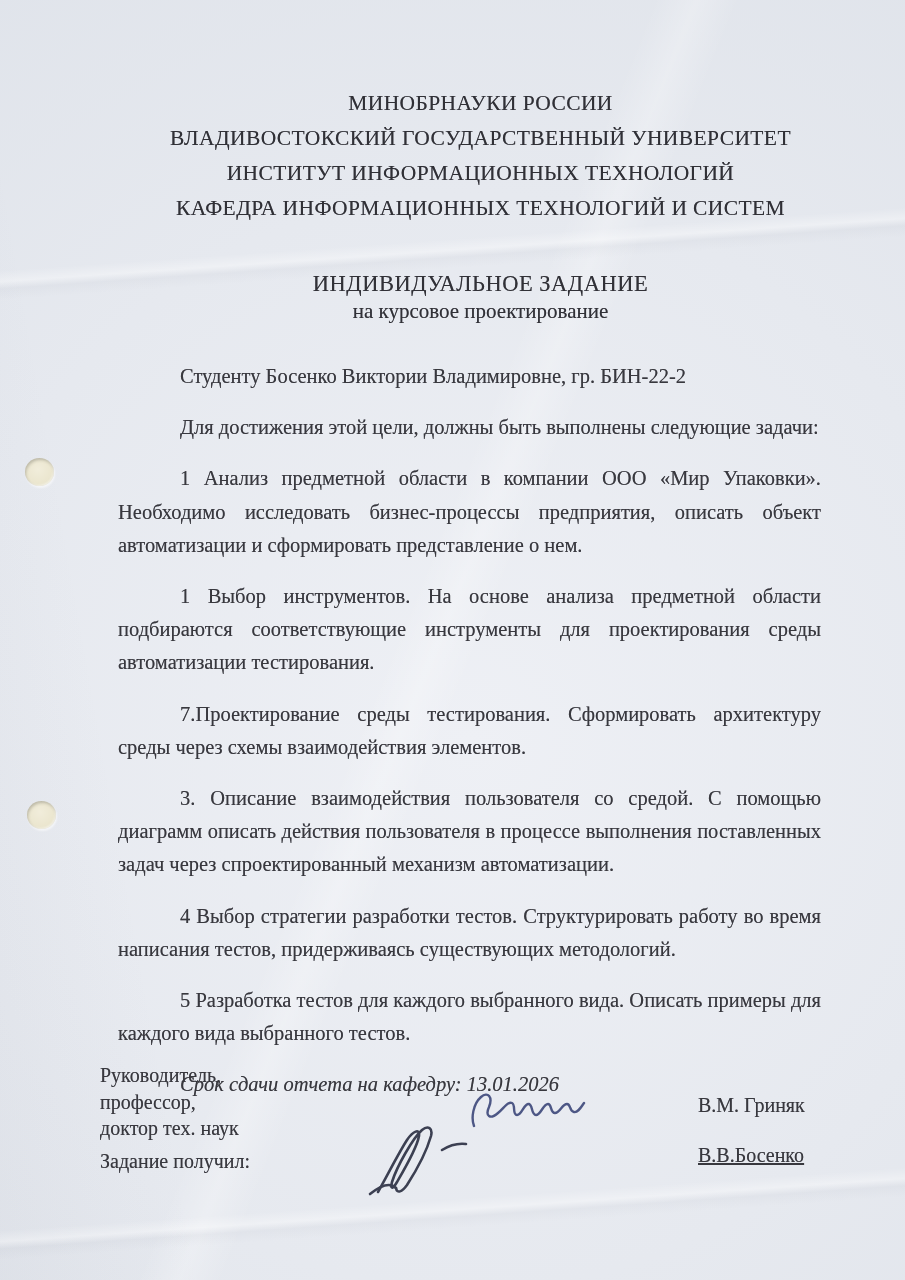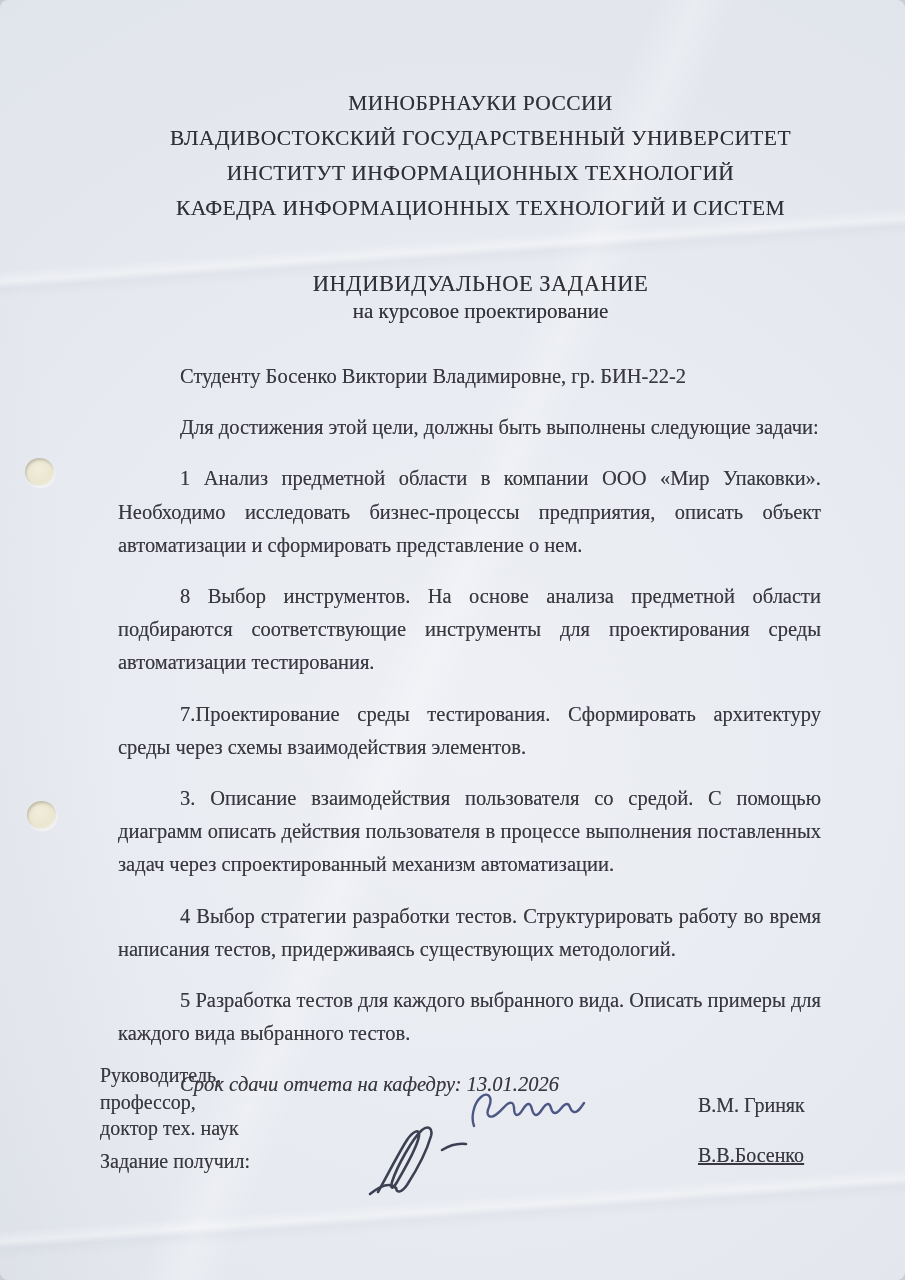--- a/index.html
+++ b/index.html
@@ -7,21 +7,20 @@
     position:relative;
     width:905px;height:1280px;
     margin:0 auto;
     overflow:hidden;
     font-family:"Liberation Serif","DejaVu Serif",serif;
     color:#38383e;
     background:
       linear-gradient(112deg, rgba(255,255,255,0) 46%, rgba(255,255,255,.25) 49%, rgba(255,255,255,0) 52%),
       linear-gradient(80deg, rgba(120,125,140,.05) 0%, rgba(120,125,140,0) 18%),
       radial-gradient(ellipse 130% 95% at 52% 58%, #eef0f5 0%, #e6e9ef 45%, #dfe3ea 80%, #d9dde5 100%);
-    border-radius: 8px;
   }
   .crease{position:absolute;left:0;width:100%;height:120px;pointer-events:none;
     background:linear-gradient(176deg, rgba(255,255,255,0) 44%, rgba(255,255,255,.35) 50%, rgba(140,145,160,.06) 54%, rgba(255,255,255,0) 60%);}
   .hole{
     position:absolute;width:29px;height:28px;border-radius:50%;
     background:radial-gradient(circle at 45% 40%, #f1eddb 0%, #ebe6cf 60%, #e2ddc6 100%);
     box-shadow: inset 1px 2px 3px rgba(70,70,60,.28), inset -1px -1px 2px rgba(255,255,255,.5), 1px 2px 2px rgba(255,255,255,.55);
   }
   .header{margin:0;padding-top:86px;padding-left:128px;padding-right:72px;
     text-align:center;font-size:21.5px;line-height:35px;letter-spacing:.4px;color:#303036;}
@@ -61,21 +60,21 @@
 
   <div class="title-block soft">
     <div class="doc-title">ИНДИВИДУАЛЬНОЕ ЗАДАНИЕ</div>
     <div class="doc-subtitle">на курсовое проектирование</div>
   </div>
 
   <div class="body-text soft">
     <p>Студенту Босенко Виктории Владимировне, гр. БИН-22-2</p>
     <p>Для достижения этой цели, должны быть выполнены следующие задачи:</p>
     <p>1 Анализ предметной области в компании ООО «Мир Упаковки». Необходимо исследовать бизнес-процессы предприятия, описать объект автоматизации и сформировать представление о нем.</p>
-    <p>8 Выбор инструментов. На основе анализа предметной области подбираются соответствующие инструменты для проектирования среды автоматизации тестирования.</p>
+    <p>1 Выбор инструментов. На основе анализа предметной области подбираются соответствующие инструменты для проектирования среды автоматизации тестирования.</p>
     <p>7.Проектирование среды тестирования. Сформировать архитектуру среды через схемы взаимодействия элементов.</p>
     <p>3. Описание взаимодействия пользователя со средой. С помощью диаграмм описать действия пользователя в процессе выполнения поставленных задач через спроектированный механизм автоматизации.</p>
     <p>4 Выбор стратегии разработки тестов. Структурировать работу во время написания тестов, придерживаясь существующих методологий.</p>
     <p>5 Разработка тестов для каждого выбранного вида. Описать примеры для каждого вида выбранного тестов.</p>
     <p class="deadline">Срок сдачи отчета на кафедру: 13.01.2026</p>
   </div>
 
   <div class="sig-area">
     <div class="sig-left soft">
       <div>Руководитель,</div>

